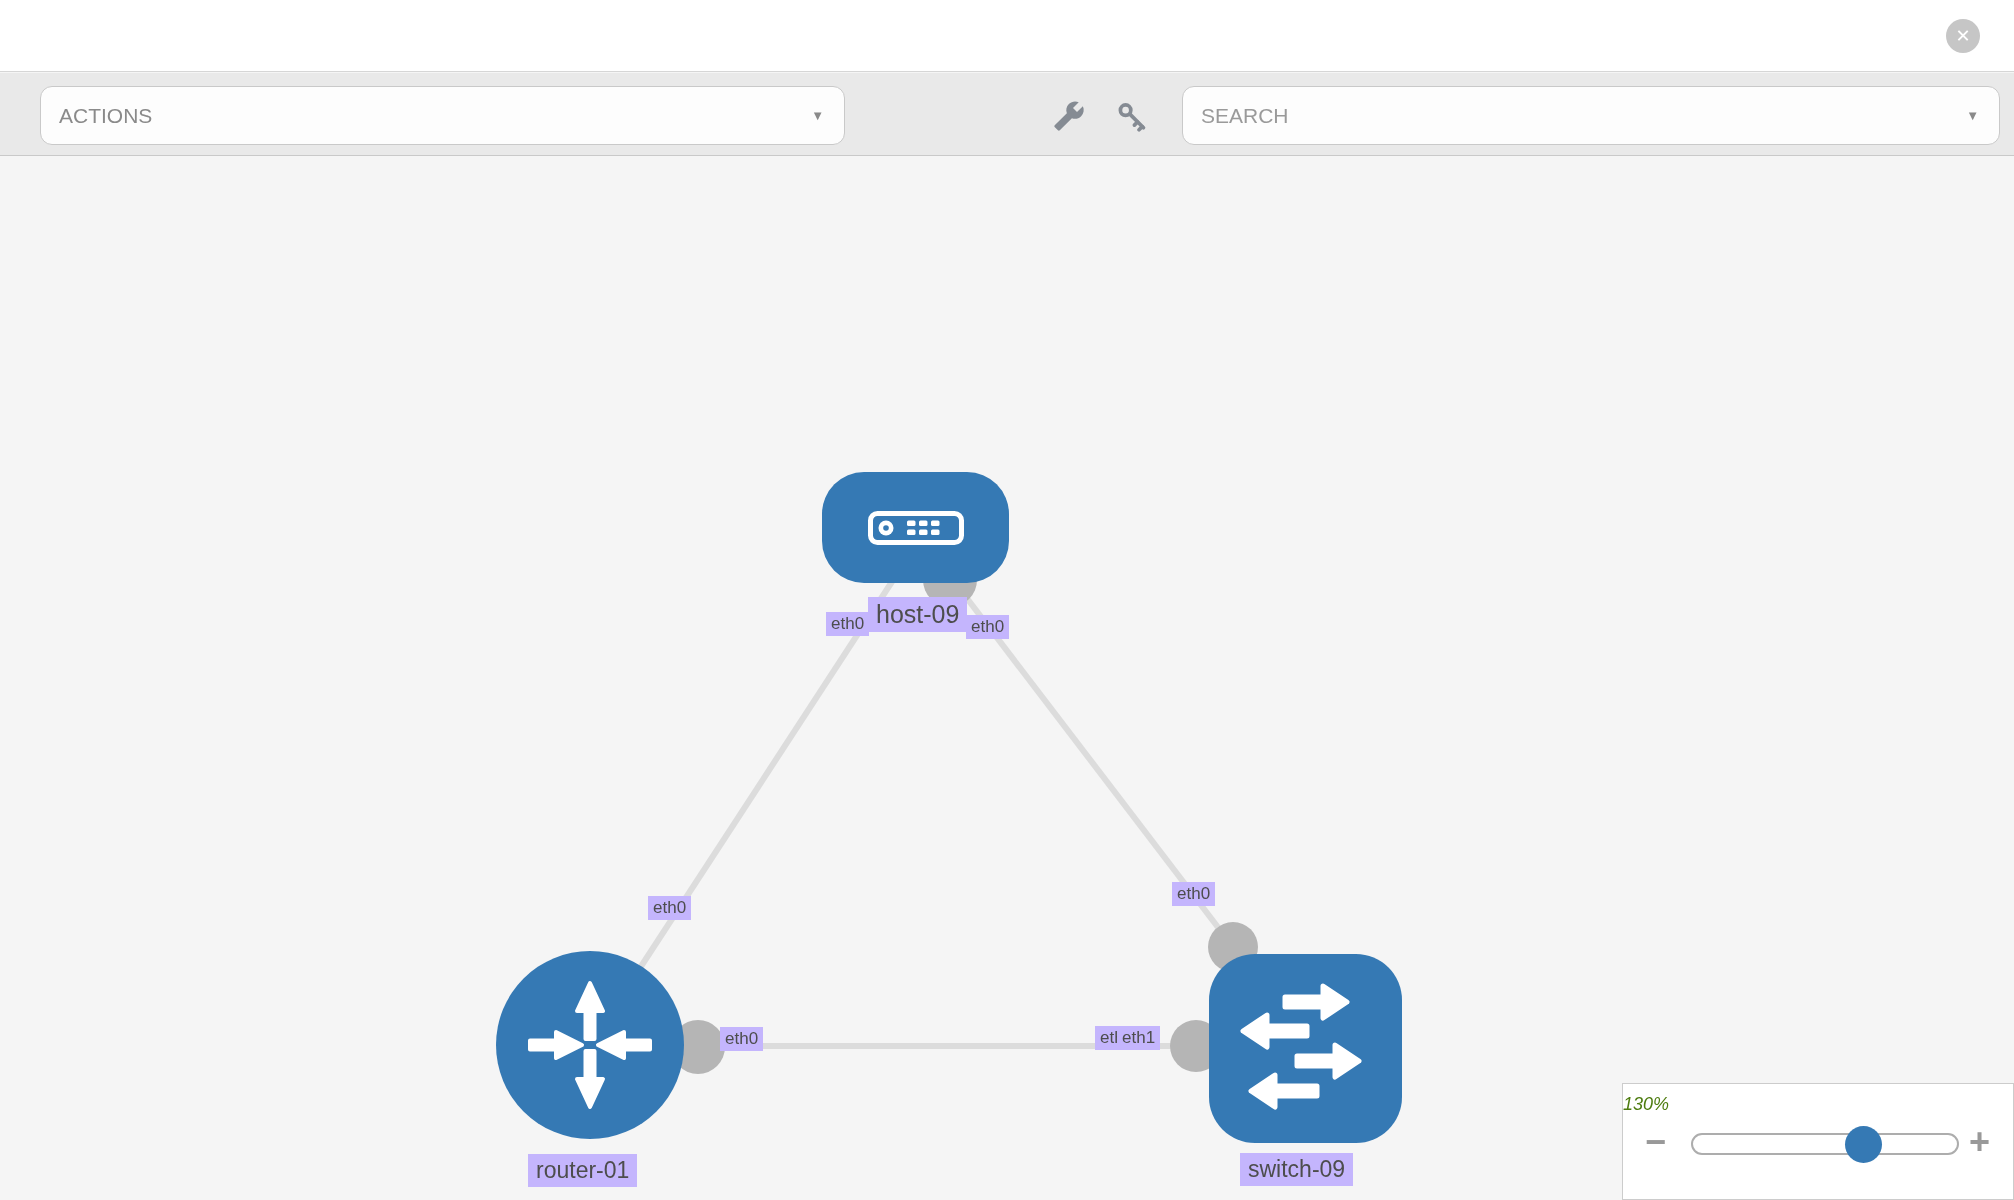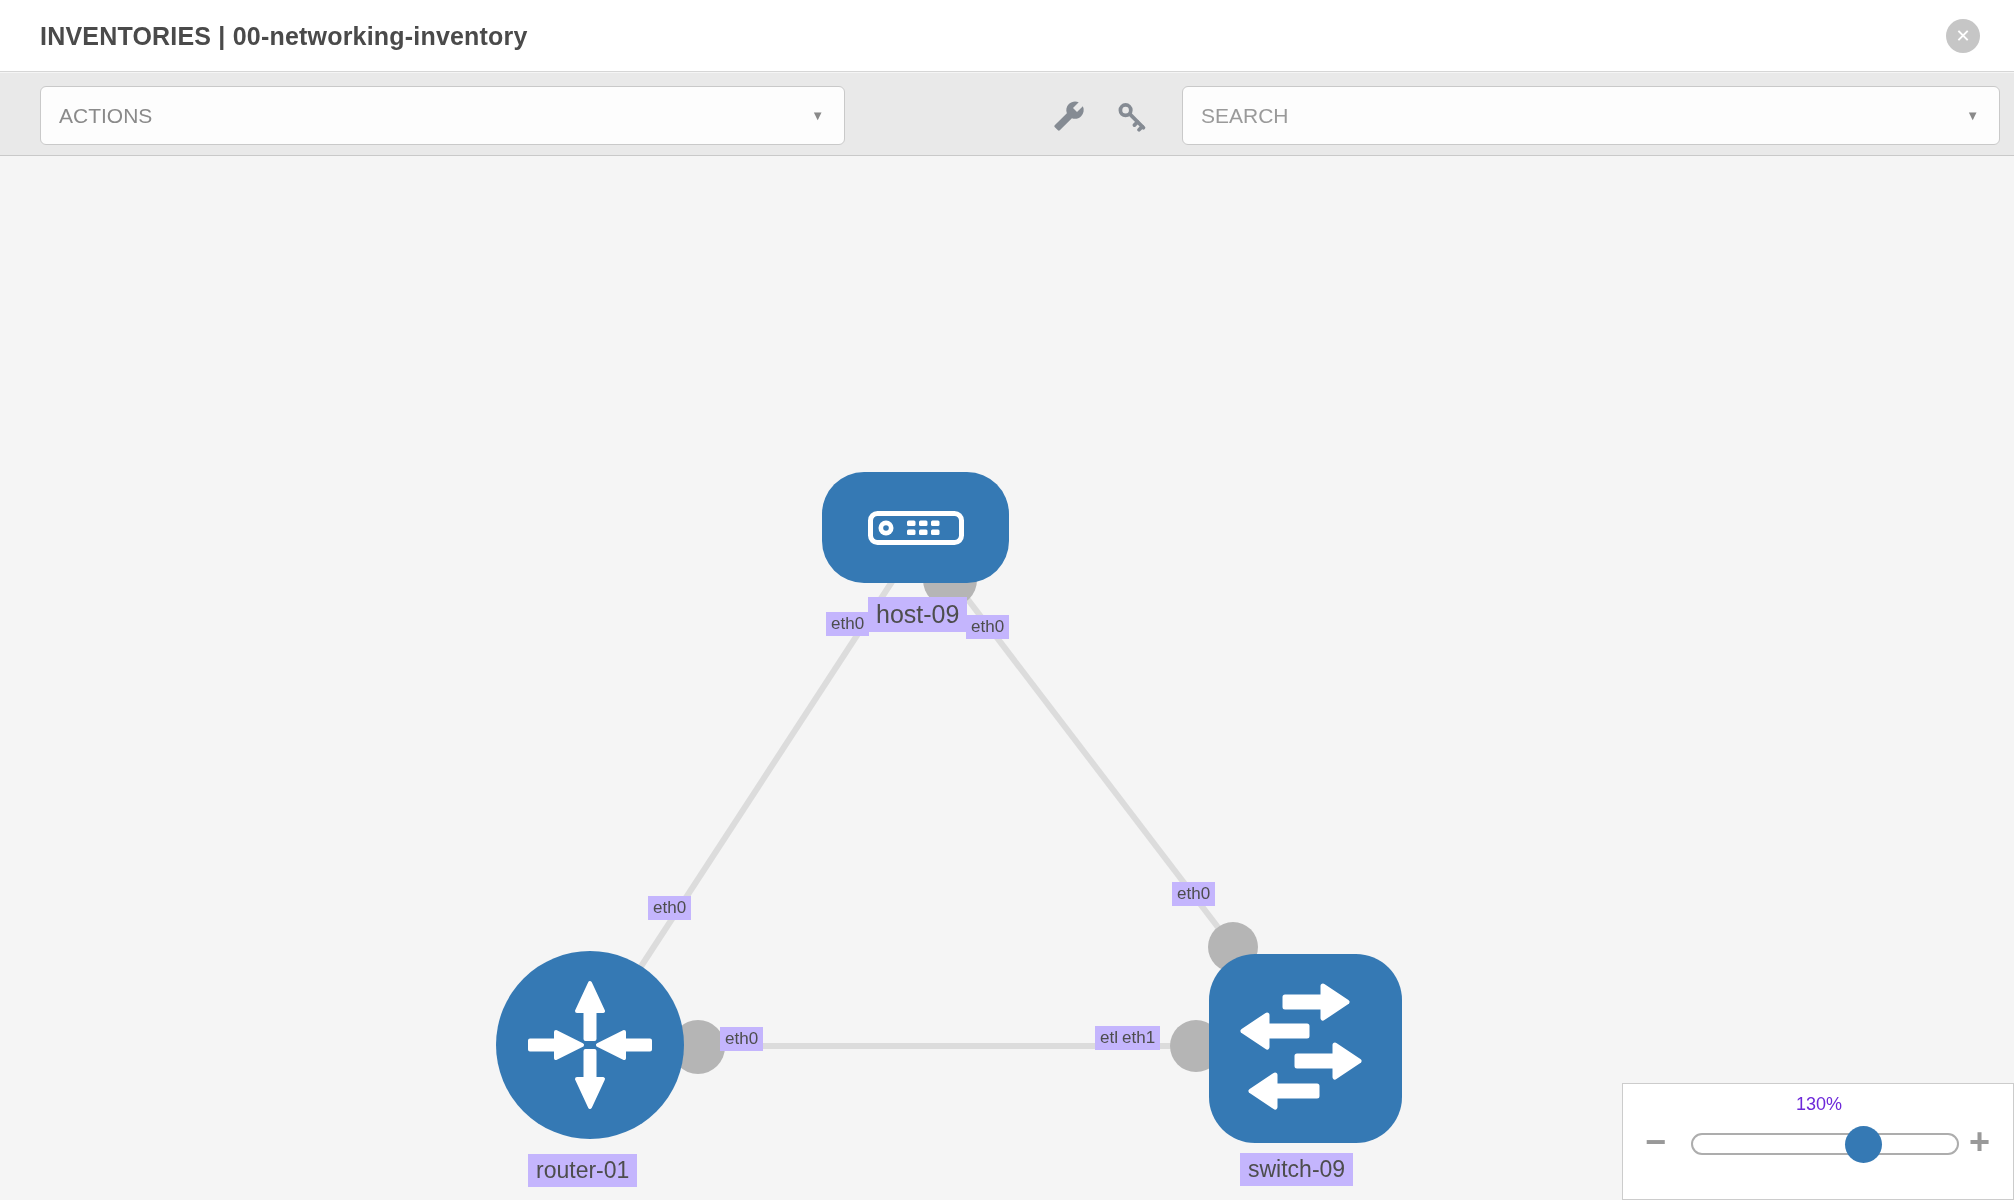--- a/index.html
+++ b/index.html
@@ -13,21 +13,21 @@
   .header-title { position:absolute; left:40px; top:0; line-height:72px; font-size:25px;
                   font-weight:bold; color:#4a4a4a; letter-spacing:.2px; }
   .close-btn { position:absolute; right:34px; top:19px; width:34px; height:34px; border-radius:50%;
                background:#c6c6c6; color:#ffffff; text-align:center; line-height:34px;
                font-size:18px; font-weight:bold; cursor:pointer; }
 
   
   .toolbar { position:absolute; left:0; top:73px; width:2014px; height:83px; background:#e9e9e9;
              border-bottom:1px solid #c9c9c9; z-index:20; }
   .combo { position:absolute; top:13px; height:59px; background:#fdfdfd; border:1px solid #c9c9c9;
-           border-radius:6px; color:#8a8a8a; font-size:21px; line-height:57px; padding-left:18px; }
+           border-radius:12px; color:#8a8a8a; font-size:21px; line-height:57px; padding-left:18px; }
   .combo .caret { position:absolute; right:20px; top:0; line-height:57px; font-size:13px; color:#8a8a8a; }
   .combo-actions { left:40px;  width:805px; }
   .combo-search  { left:1182px; width:818px; color:#9a9a9a; }
   .tb-icon { position:absolute; top:27px; width:32px; height:32px; }
   .tb-icon svg { width:32px; height:32px; }
   .icon-wrench { left:1053px; }
   .icon-key    { left:1116px; }
 
   
   .canvas { position:absolute; left:0; top:156px; width:2014px; height:1044px; background:#f5f5f5; }
@@ -40,38 +40,37 @@
   .node-switch { left:1209px; top:798px; width:193px; height:189px; border-radius:46px; }
 
   .port-label, .node-label { position:absolute; background:#c4b5fd; color:#4d4d4d; z-index:4;
                              white-space:nowrap; }
   .port-label { font-size:17px; padding:2px 5px; }
   .node-label { font-size:23px; padding:3px 8px; z-index:5; }
 
   
   .zoom-panel { position:absolute; left:1622px; top:1083px; width:392px; height:117px;
                 background:#ffffff; border:1px solid #cccccc; z-index:30; }
-  .zoom-value { position:absolute; left:0; top:10px; width:392px; text-align:center;
-                font-size:18px; color:#6d28d9; }
+  .zoom-value { position:absolute; left:0; top:10px; width:392px; 
+                font-size:18px; color:#4d7c0f;font-style:italic; }
   .zoom-minus, .zoom-plus { position:absolute; top:40px; font-size:36px; font-weight:bold;
                             color:#999999; line-height:36px; cursor:pointer; }
   .zoom-minus { left:22px; }
   .zoom-plus  { left:346px; }
   .zoom-track { position:absolute; left:68px; top:49px; width:268px; height:22px; border-radius:12px;
                 border:2px solid #adadad; background:#ffffff; cursor:pointer; }
   .zoom-handle { position:absolute; left:222px; top:42px; width:37px; height:37px; border-radius:50%;
                  background:#3579b4; cursor:pointer; }
 </style>
 </head>
 <body>
 
 <div class="stage">
 
   <div class="header">
-    <div class="header-title">INVENTORIES | 00-networking-inventory</div>
     <div class="close-btn">✕</div>
   </div>
 
   <div class="toolbar">
     <div class="combo combo-actions">
       <span>ACTIONS</span>
       <span class="caret">▼</span>
     </div>
 
     <div class="tb-icon icon-wrench">

